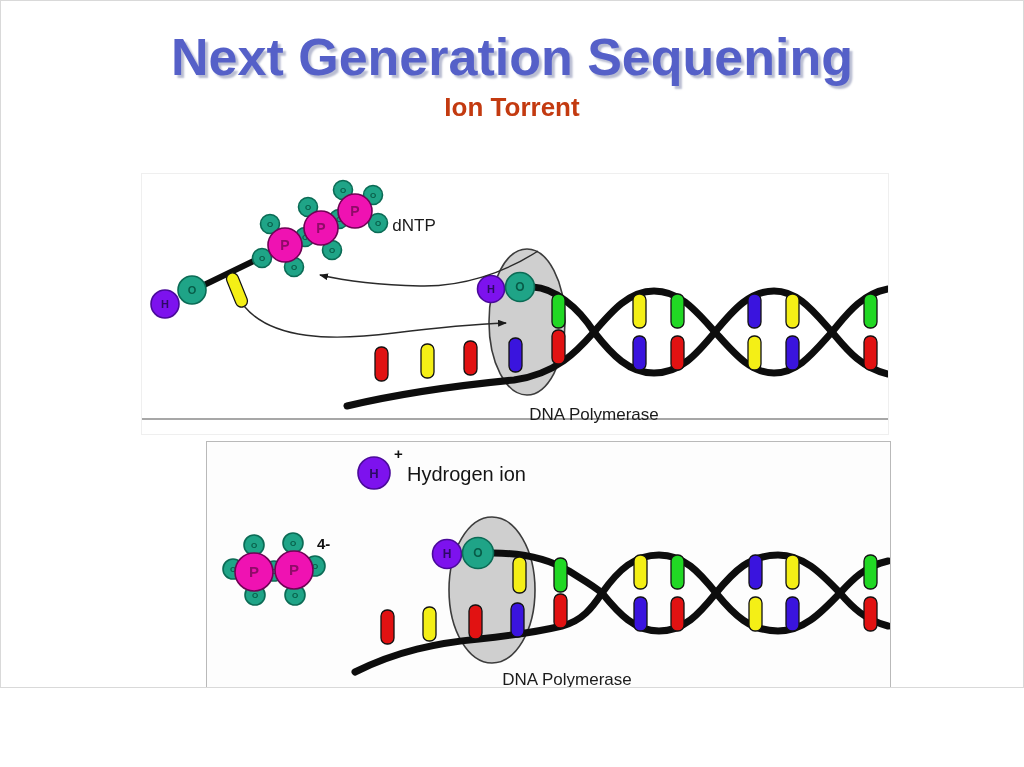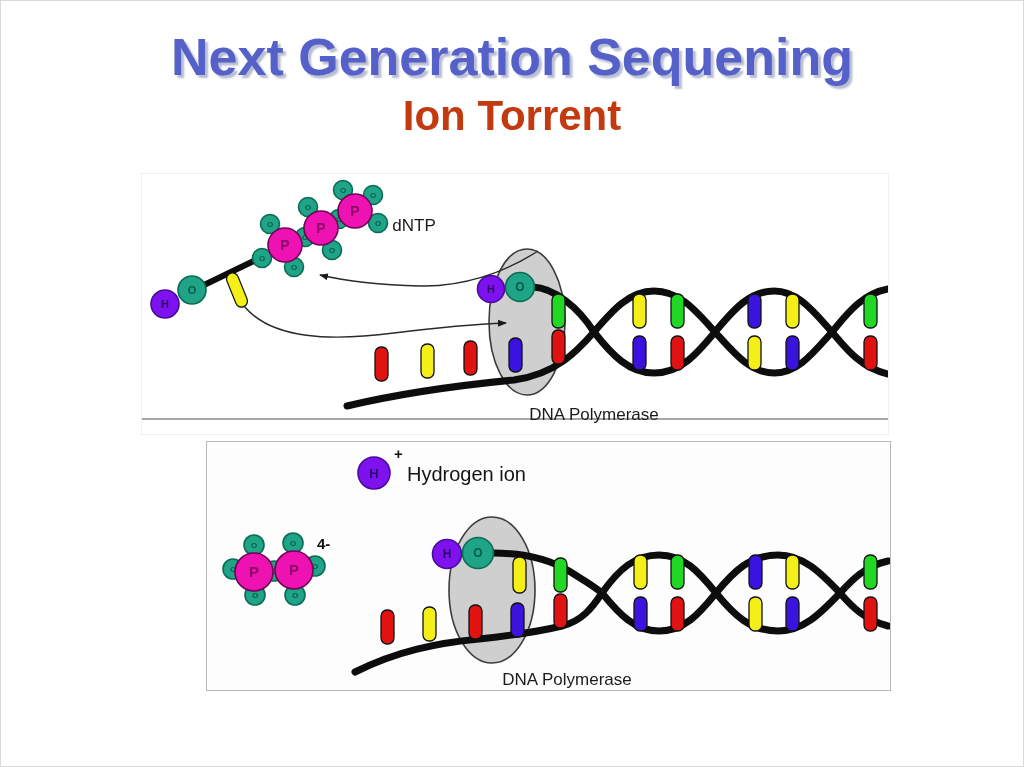--- a/index.html
+++ b/index.html
@@ -1,38 +1,38 @@
 <!DOCTYPE html>
 <html><head>
 <meta charset="utf-8">
 <style>
   html,body{margin:0;padding:0;background:#ffffff;}
   .slide{
     position:relative;
-    width:1024px;height:767px;
+    width:1024px;height:688px;
     background:#ffffff;
     border:1px solid #d9d9d9;
     box-sizing:border-box;
     overflow:hidden;
     font-family:"Liberation Sans", sans-serif;
   }
   .title{
     margin-top:28px;
     text-align:center;
     font-size:52px;
     font-weight:bold;
     color:#5560c8;
     text-shadow:3px 3px 2px #b9bdd2;
     letter-spacing:0px;
     line-height:1.1;
   }
   .subtitle{
     margin-top:6px;
     text-align:center;
-    font-size:42px;
+    font-size:26px;
     font-weight:bold;
     color:#c33a10;
   }
   #top-diagram{
     position:absolute;left:140px;top:172px;
     width:746px;height:260px;
     border:1px solid #efefef;
     background:#ffffff;
   }
   #bottom-diagram{

